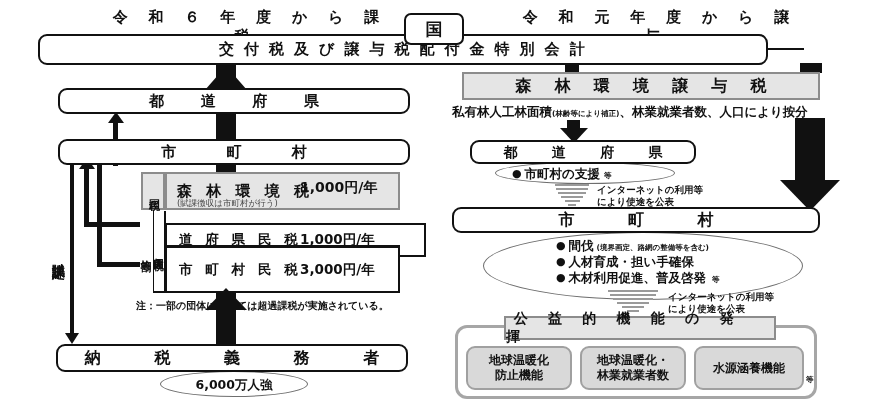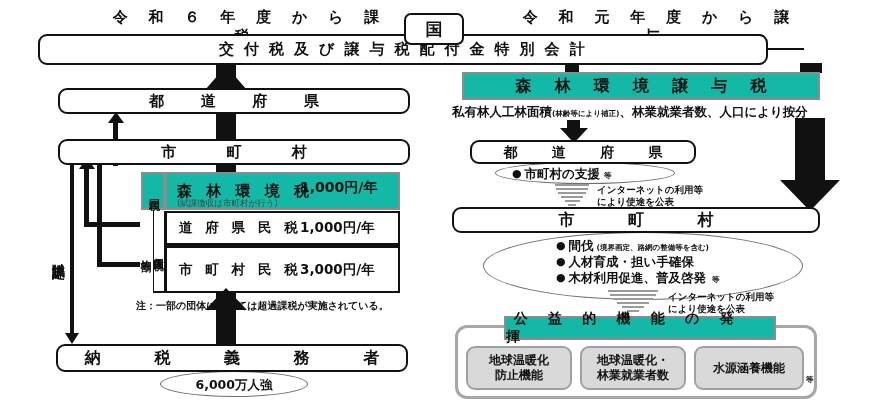--- a/index.html
+++ b/index.html
@@ -45,21 +45,21 @@
   .arr-dn{
     position:absolute;width:0;height:0;
     border-left:var(--w) solid transparent;
     border-right:var(--w) solid transparent;
     border-top:var(--h) solid #111;
   }
 
   
   .graybar{
     position:absolute;box-sizing:border-box;
-    background:#14b8a6;border:2px solid #8c8c8c;
+    background:#e5e5e5;border:2px solid #8c8c8c;
     display:flex;align-items:center;justify-content:center;
     font-weight:700;
   }
 
   
   .tbl-cell{
     position:absolute;box-sizing:border-box;background:#fff;
     border:2px solid #111;display:flex;align-items:center;
     font-size:12.5px;font-weight:600;
   }
@@ -161,21 +161,21 @@
 <div class="vert" style="left:140px;top:211px;width:13px;height:82px;font-size:10.5px;background:#fff;border:none;letter-spacing:.02em;">
   <span>均等割</span>
 </div>
 
 <div class="graybar" style="left:165px;top:172px;width:235px;height:38px;justify-content:flex-start;padding-left:10px;border-radius:0;">
   <span class="tbl-name" style="font-size:15px;">森 林 環 境 税</span>
   <span class="tbl-amt" style="font-size:14px;position:absolute;left:133px;top:5px;">1,000円/年</span>
   <span class="small" style="position:absolute;left:10px;top:24px;color:#444;">(賦課徴収は市町村が行う)</span>
 </div>
 
-<div class="tbl-cell" style="left:165px;top:211px;width:235px;height:34px;padding-left:12px;">
+<div class="tbl-cell" style="left:165px;top:223px;width:261px;height:34px;padding-left:12px;">
   <span class="tbl-name" style="font-size:13.5px;">道 府 県 民 税</span>
   <span class="tbl-amt" style="font-size:13.5px;position:absolute;left:133px;">1,000円/年</span>
 </div>
 
 <div class="tbl-cell" style="left:165px;top:245px;width:235px;height:48px;padding-left:12px;border-top-width:3px;">
   <span class="tbl-name" style="font-size:13.5px;">市 町 村 民 税</span>
   <span class="tbl-amt" style="font-size:13.5px;position:absolute;left:133px;">3,000円/年</span>
 </div>
 
 <div class="note" style="left:136px;top:299px;">注：一部の団体においては超過課税が実施されている。</div>

